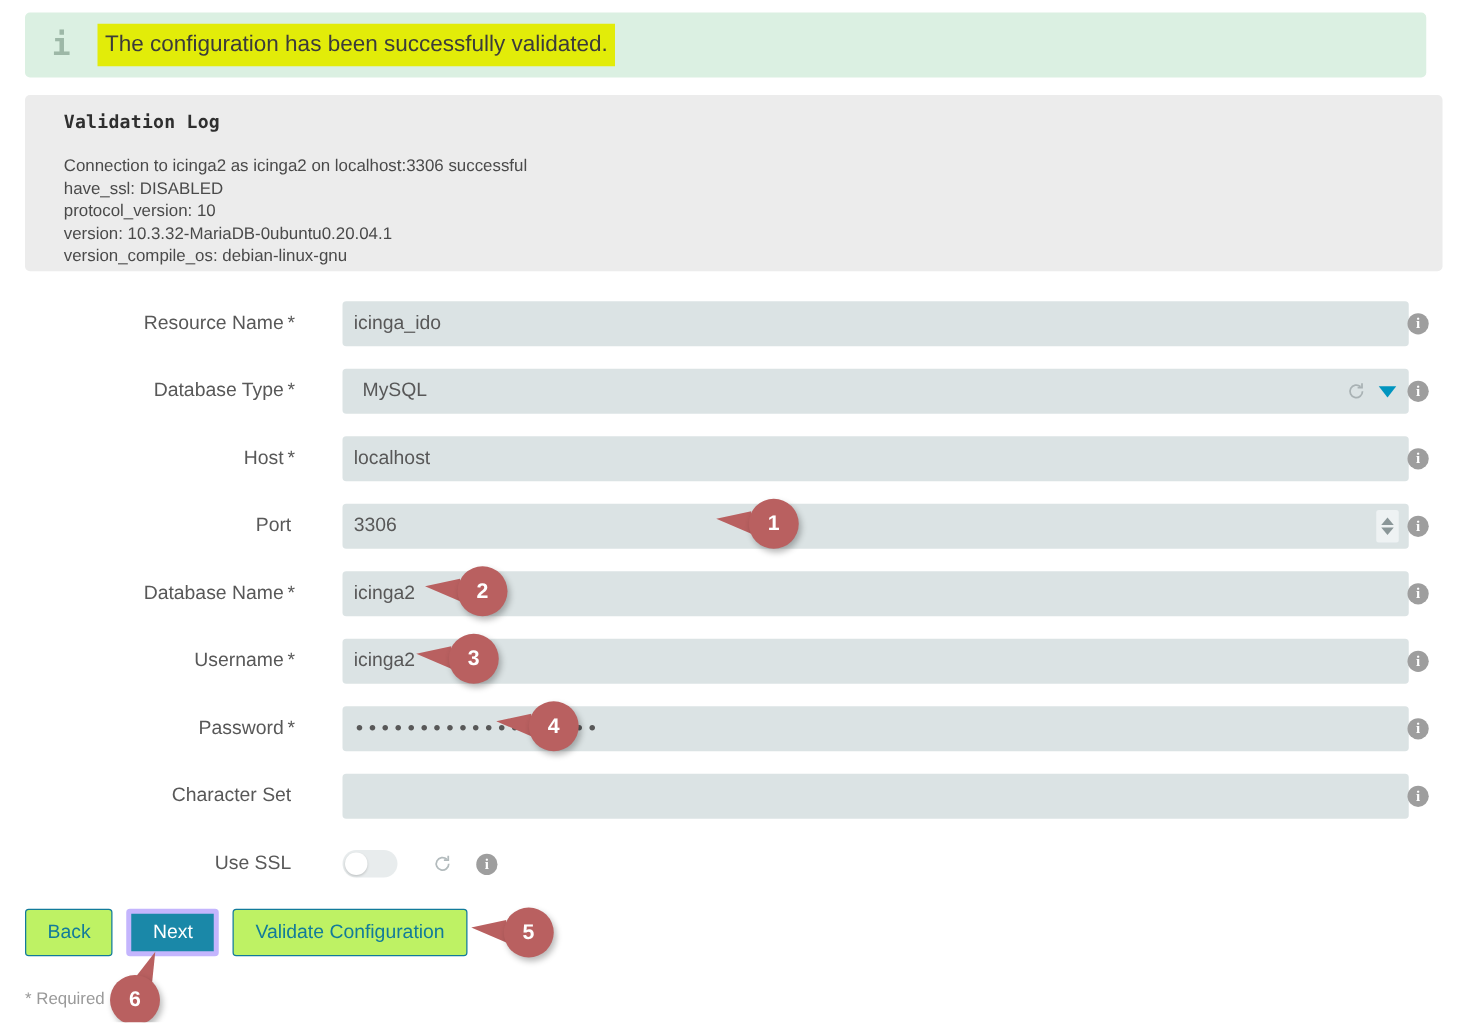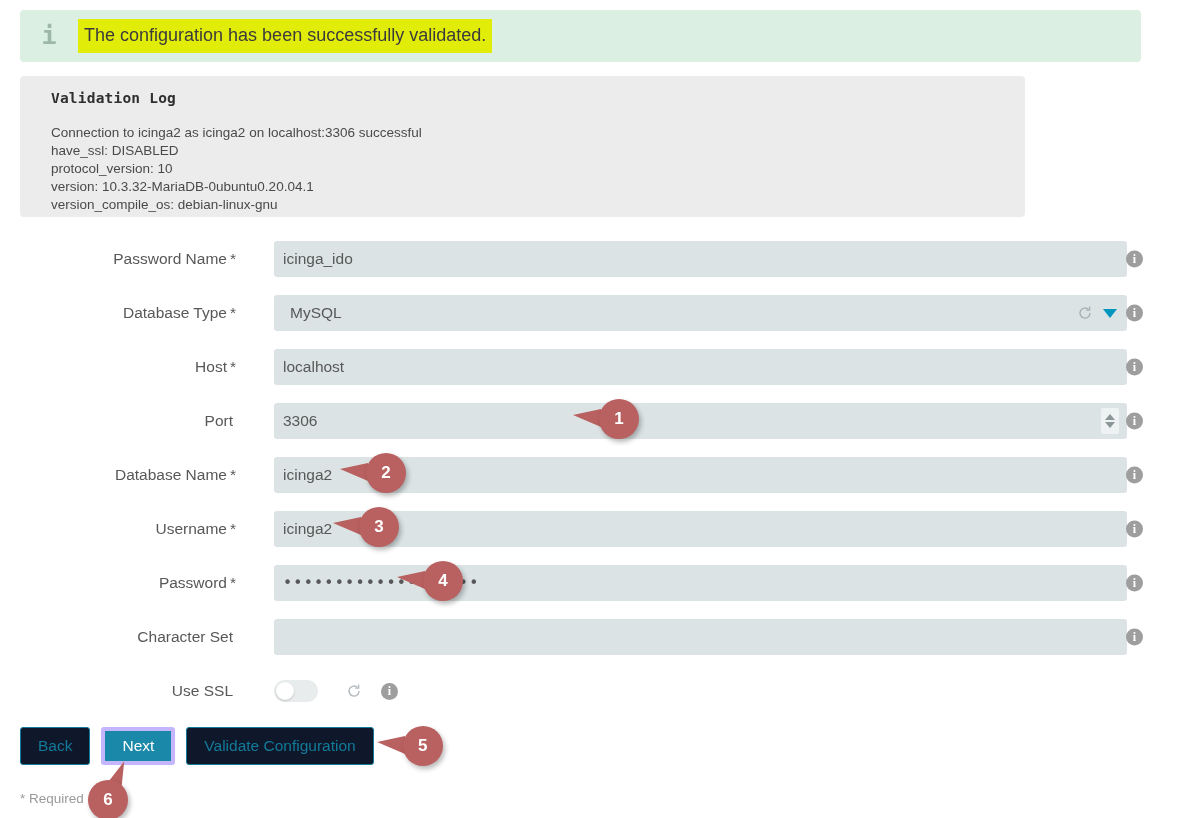--- a/index.html
+++ b/index.html
@@ -45,21 +45,21 @@
     font-size: 18px;
     padding: 3px 6px 4px 6px;
     line-height: 1.45;
   }
 
   
   .logbox {
     position: absolute;
     left: 20px;
     top: 76px;
-    width: 1005px;
+    width: 1134px;
     height: 141px;
     background: #ececec;
     border-radius: 4px;
     box-sizing: border-box;
     padding: 14px 16px;
   }
   .log-title {
     font-family: "DejaVu Sans Mono", monospace;
     font-size: 14.5px;
     font-weight: bold;
@@ -245,21 +245,21 @@
   .btn {
     height: 38px;
     border-radius: 3px;
     font-size: 15.5px;
     padding: 0 17px;
     display: inline-flex;
     align-items: center;
     justify-content: center;
     box-sizing: border-box;
     cursor: pointer;
-    background: #0f172a;
+    background: #bef264;
     border: 1px solid #127b9a;
     color: #127b9a;
   }
   .btn.primary {
     background: #1a88a8;
     border: 4px solid #c4b5fd;
     color: #ffffff;
   }
 
   .required-note {
@@ -331,21 +331,21 @@
     <pre class="log-body">Connection to icinga2 as icinga2 on localhost:3306 successful
 have_ssl: DISABLED
 protocol_version: 10
 version: 10.3.32-MariaDB-0ubuntu0.20.04.1
 version_compile_os: debian-linux-gnu</pre>
   </div>
 
   <div class="form">
 
     <div class="row">
-      <div class="label"><span>Password Name</span><span class="req">*</span></div>
+      <div class="label"><span>Resource Name</span><span class="req">*</span></div>
       <div class="field-wrap">
         <div class="field">
           <span class="value">icinga_ido</span>
         </div>
       </div>
       <div class="info-icon">i</div>
     </div>
 
     <div class="row">
       <div class="label"><span>Database Type</span><span class="req">*</span></div>

